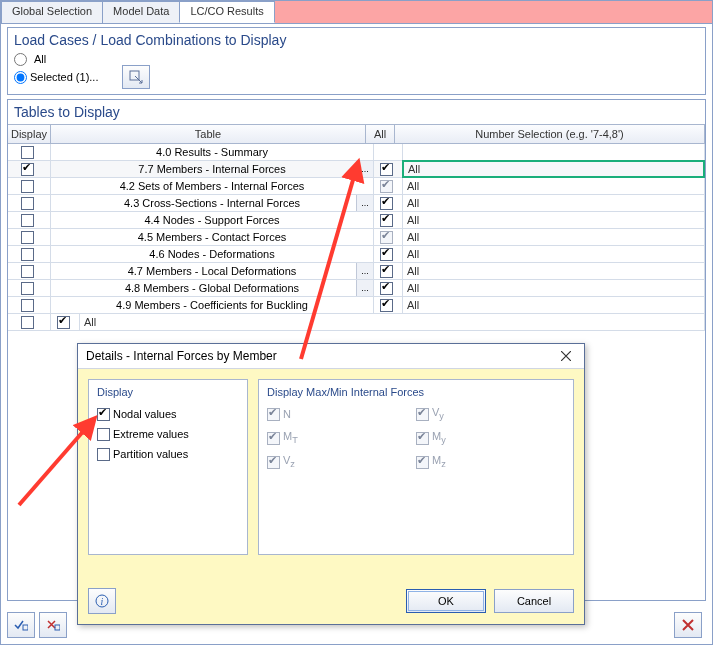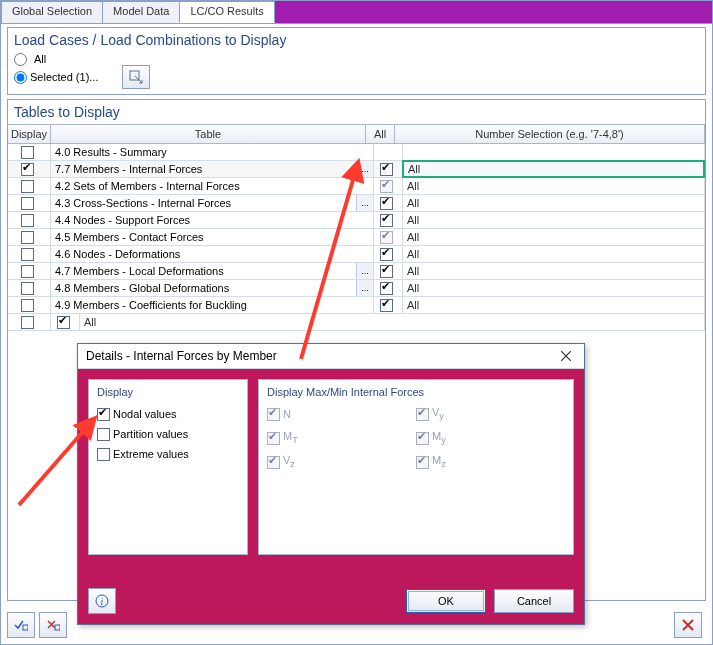--- a/index.html
+++ b/index.html
@@ -1,52 +1,52 @@
 <!DOCTYPE html>
 <html><head>
 <meta charset="utf-8">
 <style>
 html,body{margin:0;padding:0;font-family:"Segoe UI",Tahoma,sans-serif;font-size:11px;color:#000;background:#fff}
 .frame{width:713px;height:645px;border:1px solid #8aa0c8;box-sizing:border-box;position:relative;background:#fff;overflow:hidden}
-.tabs{display:flex;border-bottom:1px solid #8aa0c8;background:#a21caf;height:22px}
+.tabs{display:flex;border-bottom:1px solid #8aa0c8;background:#fca5a5;height:22px}
 .tab{padding:3px 10px;border:1px solid #8aa0c8;border-bottom:none;background:#eef1f7;margin-right:-1px;color:#333;cursor:pointer;font-size:11px}
 .tab.active{background:#fff;border-bottom:1px solid #fff;position:relative;z-index:2}
 .panel{position:absolute;left:6px;right:6px;border:1px solid #8aa0c8;background:#fff}
 .group-title{color:#2a4a8a;font-size:14px;padding:4px 6px 2px 6px}
 .load-panel{top:26px;height:66px}
 .load-body{display:flex;align-items:center;gap:0;padding:0 6px}
 .radio-row{display:flex;align-items:center;gap:4px;height:18px}
 input[type=radio],input[type=checkbox]{margin:0 3px 0 0;vertical-align:middle}
 .pick-btn{width:26px;height:22px;border:1px solid #8aa0c8;background:linear-gradient(#fdfdfd,#e3e9f3);display:inline-flex;align-items:center;justify-content:center;margin-left:20px;cursor:pointer}
 .tables-panel{top:98px;height:500px}
 .grid{border-top:1px solid #a8b6cf;margin-top:2px}
 .hdr{display:flex;background:linear-gradient(#fbfcfe,#e9edf5);border-bottom:1px solid #a8b6cf;height:18px;align-items:stretch}
 .hdr>div{border-right:1px solid #a8b6cf;display:flex;align-items:center;justify-content:center;color:#333;font-size:11px}
 .col-disp{width:42px}
 .col-table{width:314px;justify-content:center}
 .col-all{width:28px}
 .col-sel{flex:1}
 .row{display:flex;height:16px;border-bottom:1px solid #d4dce8;background:#fff;align-items:stretch}
 .row>div{border-right:1px solid #d4dce8;display:flex;align-items:center;padding:0 4px;font-size:11px}
 .row .col-disp,.row .col-all{justify-content:center;padding:0}
-.row .col-table{justify-content:flex-start;position:relative}
+.row .col-table{justify-content:center;position:relative}
 .row .col-sel{justify-content:flex-start;color:#333}
 .dots-btn{position:absolute;right:0;top:0;width:16px;height:100%;border-left:1px solid #c0c8d8;background:#eef1f7;display:flex;align-items:center;justify-content:center;font-size:9px;cursor:pointer}
 .row.selected{background:#f6f7f9}
 .row.selected .col-table{font-weight:400}
 .row.highlight .col-sel{border:2px solid #1aae7a;margin:-1px 0 -1px -1px}
 .chk{appearance:none;width:13px;height:13px;border:1px solid #5a6a88;background:#fff;position:relative;cursor:pointer}
 .chk:checked:after{content:"✔";position:absolute;top:-3px;left:0;font-size:11px;color:#000}
 .chk.grey{border-color:#a8b0c0;background:#f4f6fa}
 .chk.grey:checked:after{color:#7a8498}
 .footer{position:absolute;left:6px;right:6px;bottom:6px;height:26px;display:flex;align-items:center}
 .ft-btn{width:26px;height:24px;border:1px solid #8aa0c8;background:linear-gradient(#fdfdfd,#e3e9f3);margin-right:4px;display:inline-flex;align-items:center;justify-content:center;cursor:pointer}
 .ft-btn.danger{margin-left:auto}
 
-.dialog{position:absolute;left:76px;top:342px;width:506px;height:280px;border:1px solid #5a6f98;background:#be185d;box-shadow:2px 2px 6px rgba(0,0,0,0.25);z-index:10}
+.dialog{position:absolute;left:76px;top:342px;width:506px;height:280px;border:1px solid #5a6f98;background:#fef9c3;box-shadow:2px 2px 6px rgba(0,0,0,0.25);z-index:10}
 .dlg-title{height:24px;background:#fff;display:flex;align-items:center;padding:0 8px;border-bottom:1px solid #d0d6e2;font-size:12px}
 .dlg-close{margin-left:auto;width:20px;height:20px;display:flex;align-items:center;justify-content:center;cursor:pointer;font-size:13px}
 .dlg-body{display:flex;padding:10px;gap:10px}
 .dlg-group{border:1px solid #a8b6cf;background:#fff;padding:6px 8px 8px 8px;flex:1;height:176px;box-sizing:border-box}
 .dlg-group .gtitle{color:#2a4a8a;margin-bottom:6px}
 .opt{display:flex;align-items:center;height:20px;font-size:11px}
 .grid2{display:grid;grid-template-columns:1fr 1fr;row-gap:4px}
 .disabled{color:#9aa2b2}
 .dlg-footer{position:absolute;left:10px;right:10px;bottom:10px;height:26px;display:flex;align-items:center}
 .help{width:26px;height:24px;border:1px solid #8aa0c8;background:linear-gradient(#fdfdfd,#e3e9f3);display:flex;align-items:center;justify-content:center;cursor:pointer}
@@ -286,25 +286,25 @@
     </div>
     <div class="dlg-body">
       <div class="dlg-group" style="flex:0 0 160px">
         <div class="gtitle">Display</div>
         <label class="opt">
             <input type="checkbox" class="chk" checked="" style="">
             <span>Nodal values</span>
           </label>
         <label class="opt">
             <input type="checkbox" class="chk" style="">
-            <span>Partition values</span>
+            <span>Extreme values</span>
           </label>
         <label class="opt">
             <input type="checkbox" class="chk" style="">
-            <span>Extreme values</span>
+            <span>Partition values</span>
           </label>
       </div>
       <div class="dlg-group">
         <div class="gtitle">Display Max/Min Internal Forces</div>
         <div class="grid2 disabled">
           <label class="opt">
               <input type="checkbox" class="chk grey" checked="" disabled="" style="">
               <span>N</span>
             </label>
           <label class="opt">

